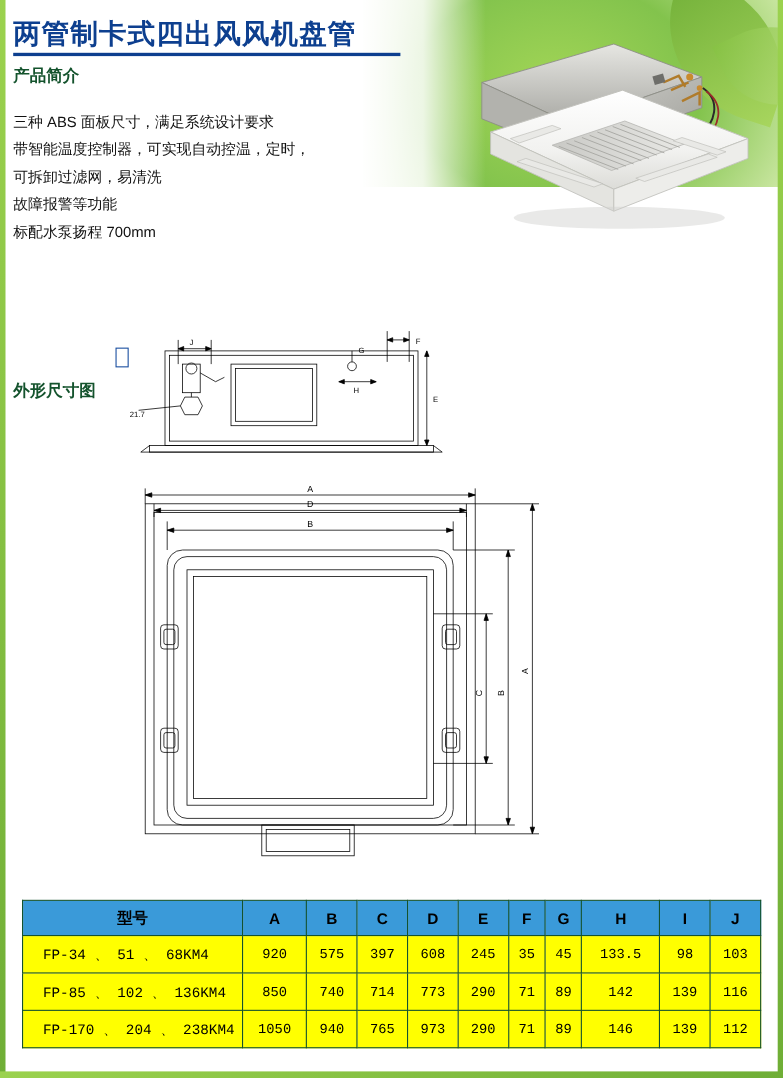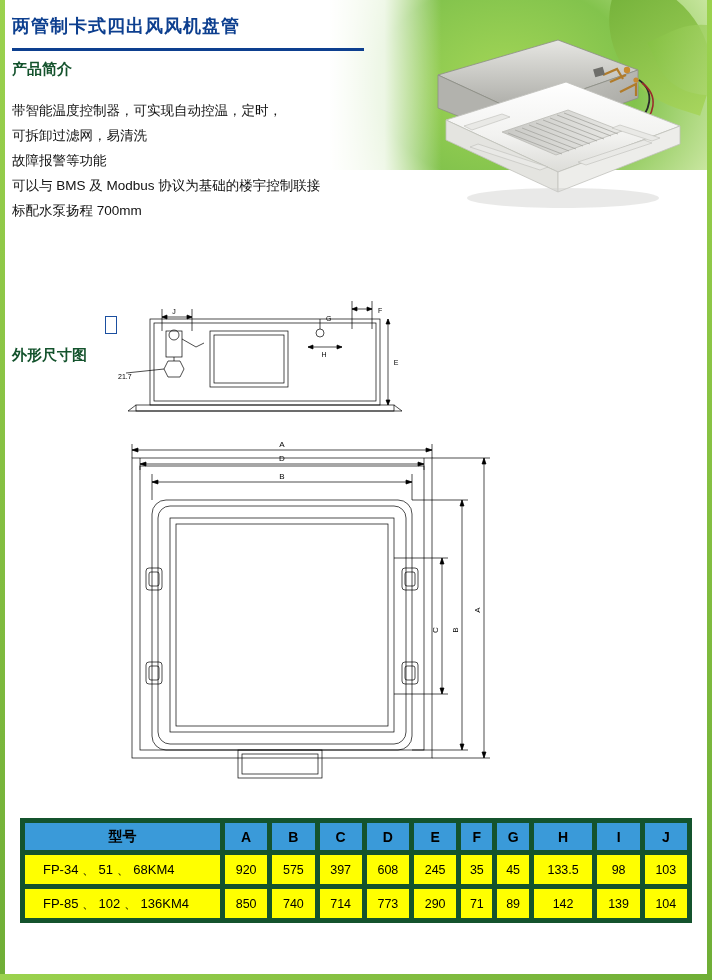--- a/index.html
+++ b/index.html
@@ -83,21 +83,21 @@
     position: absolute;
     left: 0; bottom: 0;
     width: 712px; height: 6px;
     background: linear-gradient(to right,#9bd24e,#6fae36);
   }
 
   
   .doc-title {
     position: absolute;
     top: 14px; left: 12px;
-    font-size: 18px;
+    font-size: 25px;
     font-weight: bold;
     color: #0d3f8f;
     letter-spacing: 1px;
     font-family: "Liberation Sans", sans-serif;
     white-space: nowrap;
   }
   .title-underline {
     position: absolute;
     top: 48px; left: 12px;
     width: 352px; height: 3px;
@@ -157,40 +157,41 @@
 
   
   .spec-table {
     position: absolute;
     top: 818px; left: 20px;
     border-collapse: collapse;
     width: 672px;
     font-size: 12.5px;
   }
   .spec-table th, .spec-table td {
-    border: 5px solid #14532d;
+    border: 1px solid #14532d;
     text-align: center;
     height: 34px;
     padding: 0 2px;
     font-weight: normal;
     color: #000;
   }
   .spec-table thead th {
     background: #3a9ad9;
     color: #000;
     font-weight: bold;
     font-size: 14px;
     height: 32px;
   }
   .spec-table thead th.model-head {
     width: 200px;
     font-size: 14px;
   }
   .spec-table tbody td {
     background: #ffff00;
+    font-family: Liberation Mono, monospace;
   }
   .spec-table tbody td.model-cell {
     background: #ffff00;
     text-align: left;
     padding-left: 18px;
     font-size: 13px;
     white-space: nowrap;
   }
 </style>
 </head>
@@ -205,24 +206,24 @@
 <div class="edge-left"></div>
 <div class="edge-right"></div>
 <div class="edge-bottom"></div>
 
 <div class="doc-title">两管制卡式四出风风机盘管</div>
 <div class="title-underline"></div>
 
 <div class="sec-head intro">产品简介</div>
 
 <div class="intro-lines">
+  <div>三种 ABS 面板尺寸，满足系统设计要求</div>
   <div>带智能温度控制器，可实现自动控温，定时，</div>
   <div>可拆卸过滤网，易清洗</div>
   <div>故障报警等功能</div>
-  <div>可以与 BMS 及 Modbus 协议为基础的楼宇控制联接</div>
   <div>标配水泵扬程 700mm</div>
 </div>
 
 <div class="photo">
   <svg width="300" height="215" viewBox="0 0 300 215" xmlns="http://www.w3.org/2000/svg">
     <defs>
       <linearGradient id="metal" x1="0" y1="0" x2="1" y2="1">
         <stop offset="0%" stop-color="#d8d8d4"></stop>
         <stop offset="45%" stop-color="#b9b9b4"></stop>
         <stop offset="100%" stop-color="#9d9d98"></stop>
@@ -448,16 +449,29 @@
       <td class="model-cell">FP-85 、 102 、 136KM4</td>
       <td>850</td>
       <td>740</td>
       <td>714</td>
       <td>773</td>
       <td>290</td>
       <td>71</td>
       <td>89</td>
       <td>142</td>
       <td>139</td>
-      <td>104</td>
+      <td>116</td>
+    </tr>
+    <tr>
+      <td class="model-cell">FP-170 、 204 、 238KM4</td>
+      <td>1050</td>
+      <td>940</td>
+      <td>765</td>
+      <td>973</td>
+      <td>290</td>
+      <td>71</td>
+      <td>89</td>
+      <td>146</td>
+      <td>139</td>
+      <td>112</td>
     </tr>
   </tbody>
 </table>
 
 </body></html>

